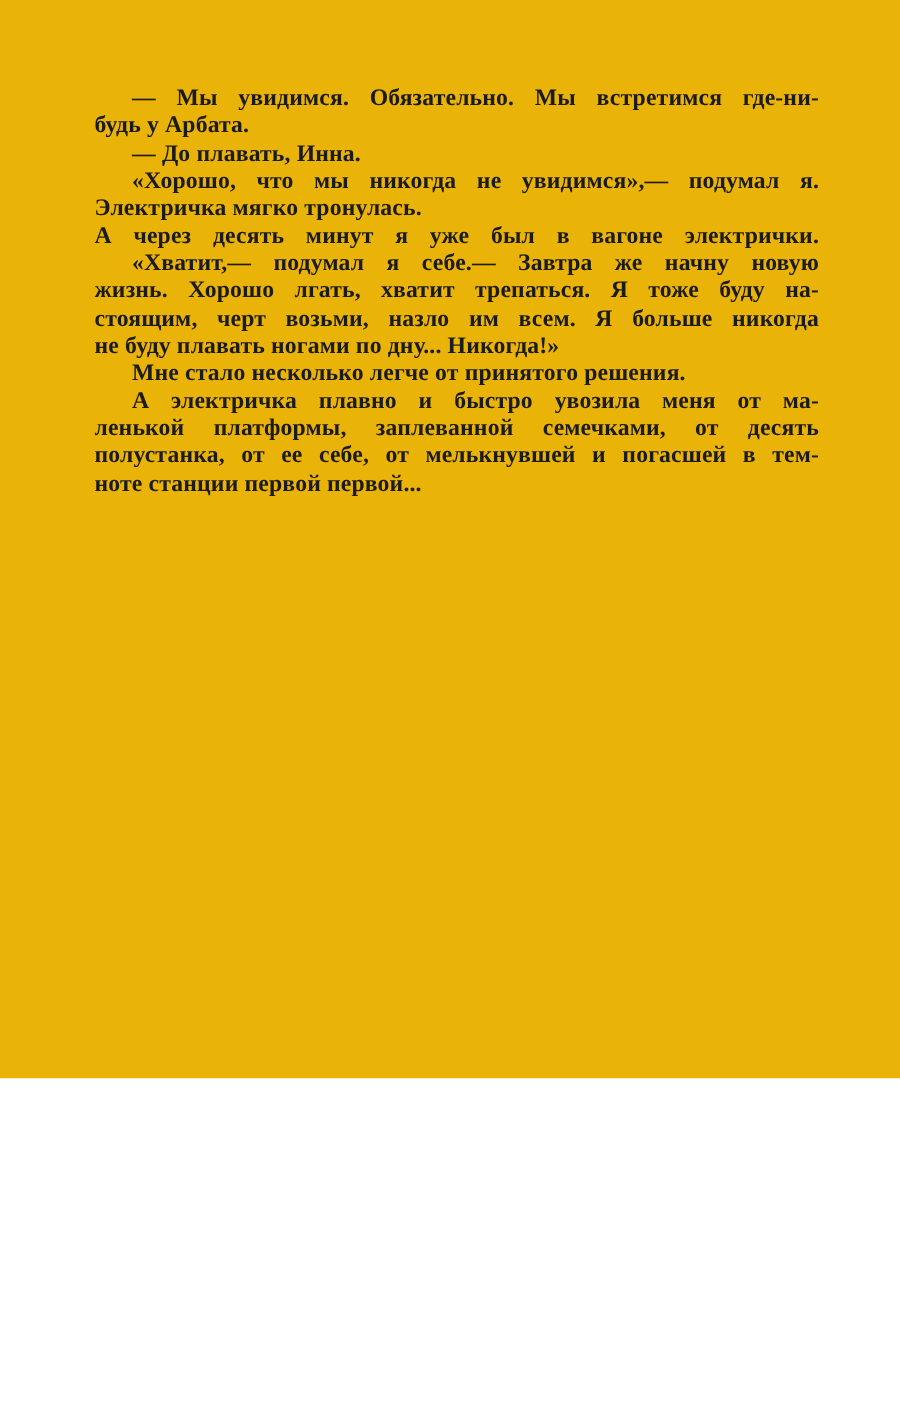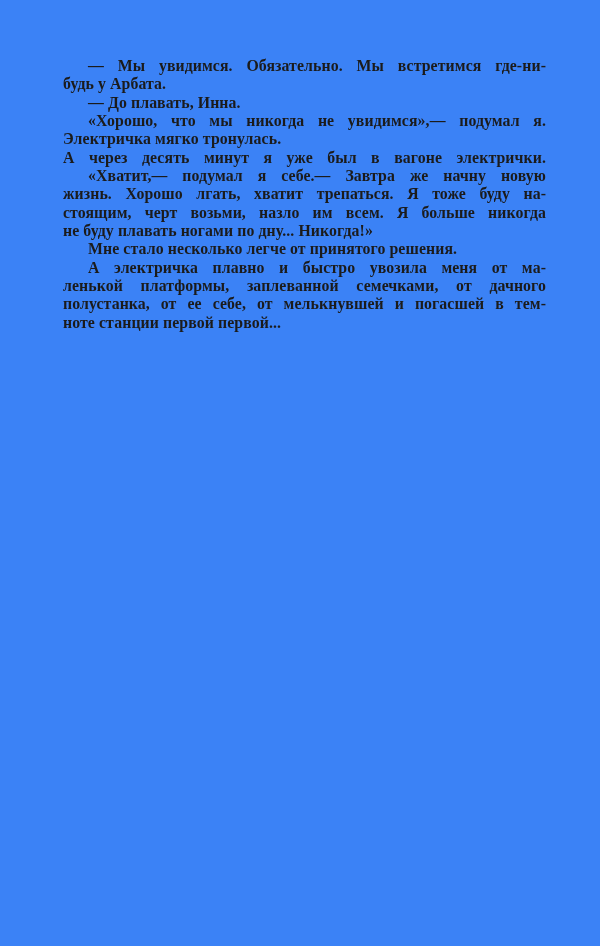--- a/index.html
+++ b/index.html
@@ -3,22 +3,22 @@
 <meta charset="utf-8">
 <style>
   html, body {
     margin: 0;
     padding: 0;
     background: #ffffff;
   }
   .page {
     position: relative;
     width: 600px;
-    height: 946px;
-    background: #3b82f6;
+    height: 719px;
+    background: #eab308;
     overflow: hidden;
     font-family: "Liberation Serif", serif;
   }
   .text-block {
     position: absolute;
     left: 63px;
     top: 57px;
     width: 483px;
     color: #1b1b1b;
     font-size: 15.8px;
@@ -49,17 +49,17 @@
       <div class="line indent last">— До плавать, Инна.</div>
       <div class="line indent">«Хорошо, что мы никогда не увидимся»,— подумал я.</div>
       <div class="line last">Электричка мягко тронулась.</div>
       <div class="line">А через десять минут я уже был в вагоне электрички.</div>
       <div class="line indent">«Хватит,— подумал я себе.— Завтра же начну новую</div>
       <div class="line">жизнь. Хорошо лгать, хватит трепаться. Я тоже буду на-</div>
       <div class="line">стоящим, черт возьми, назло им всем. Я больше никогда</div>
       <div class="line last">не буду плавать ногами по дну... Никогда!»</div>
       <div class="line indent last">Мне стало несколько легче от принятого решения.</div>
       <div class="line indent">А электричка плавно и быстро увозила меня от ма-</div>
-      <div class="line">ленькой платформы, заплеванной семечками, от дачного</div>
+      <div class="line">ленькой платформы, заплеванной семечками, от десять</div>
       <div class="line">полустанка, от ее себе, от мелькнувшей и погасшей в тем-</div>
       <div class="line last">ноте станции первой первой...</div>
     </div>
 </div>
 
 </body></html>

